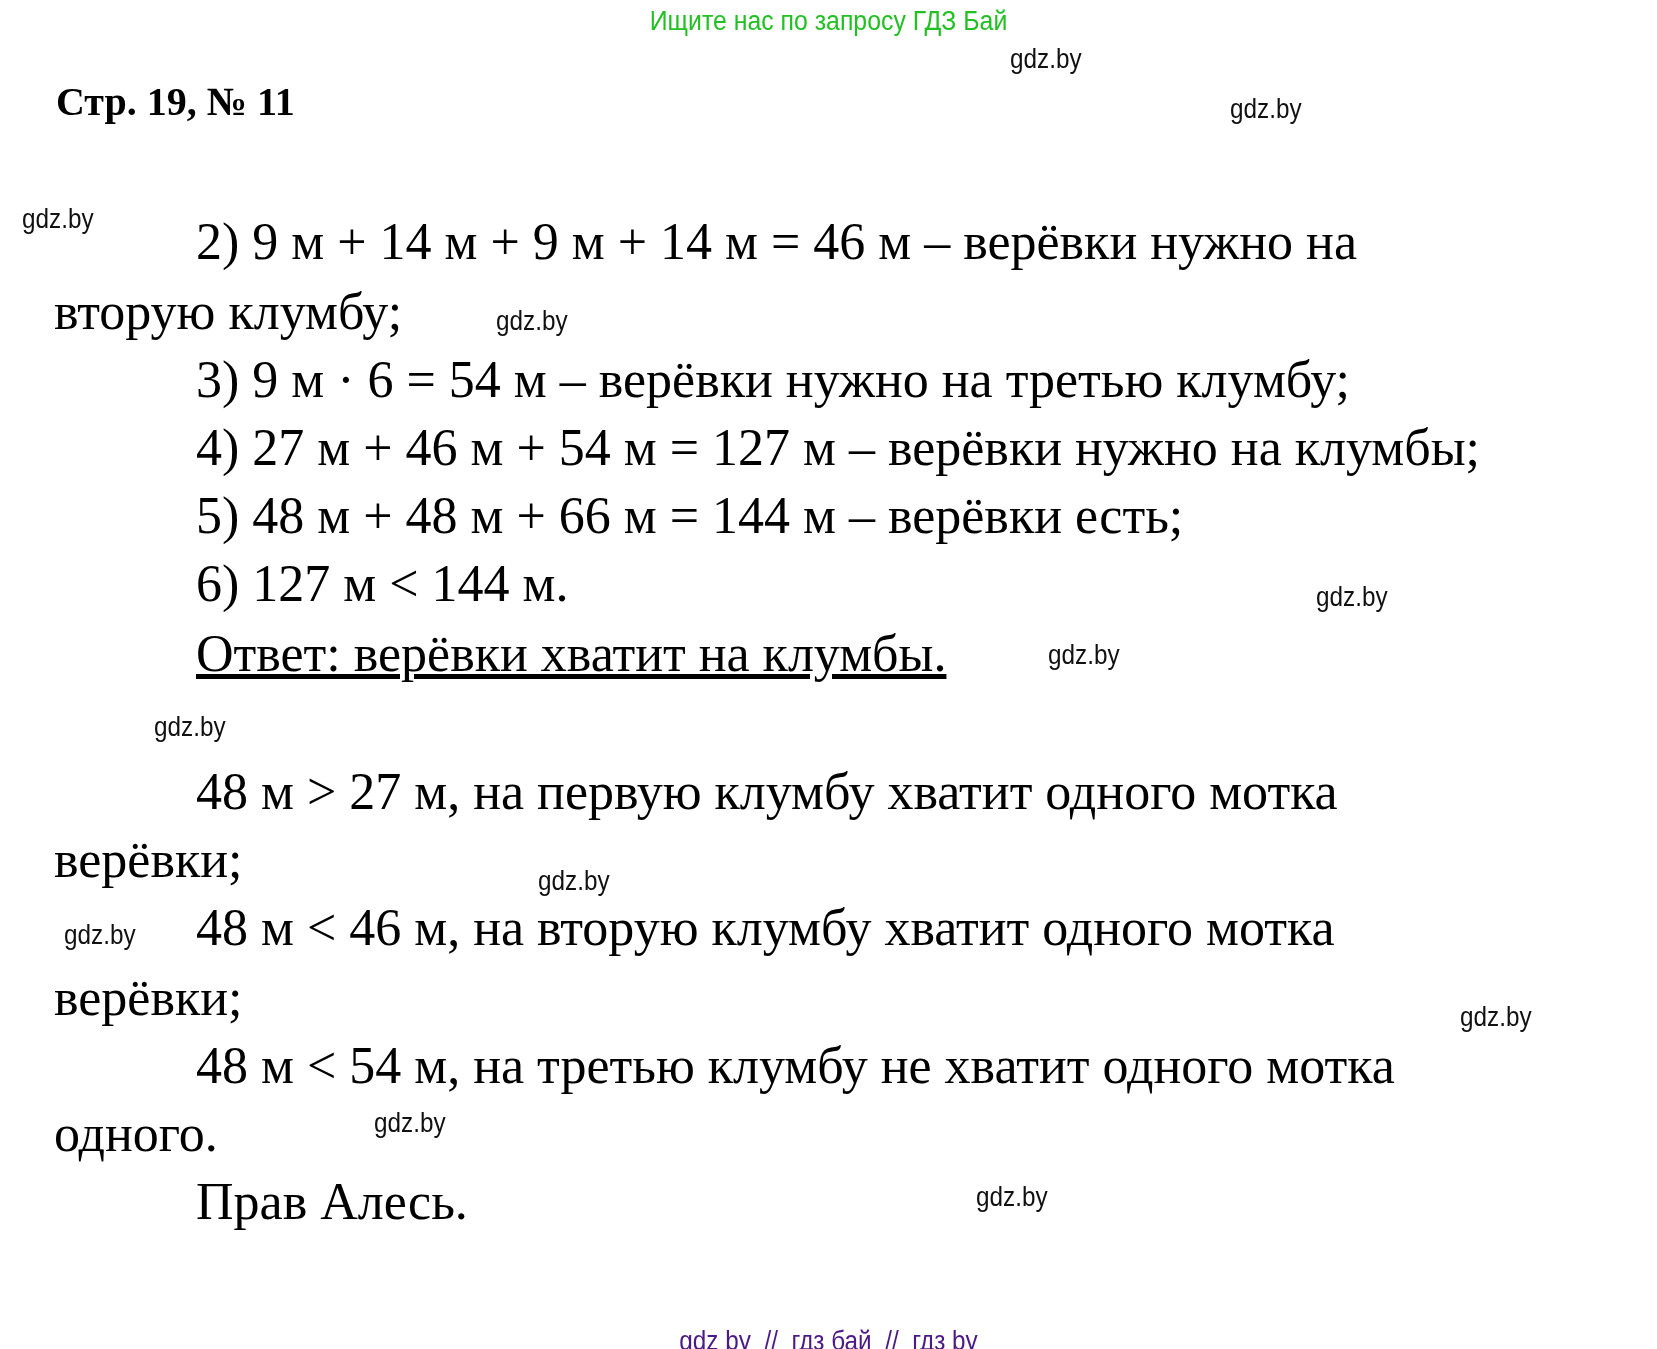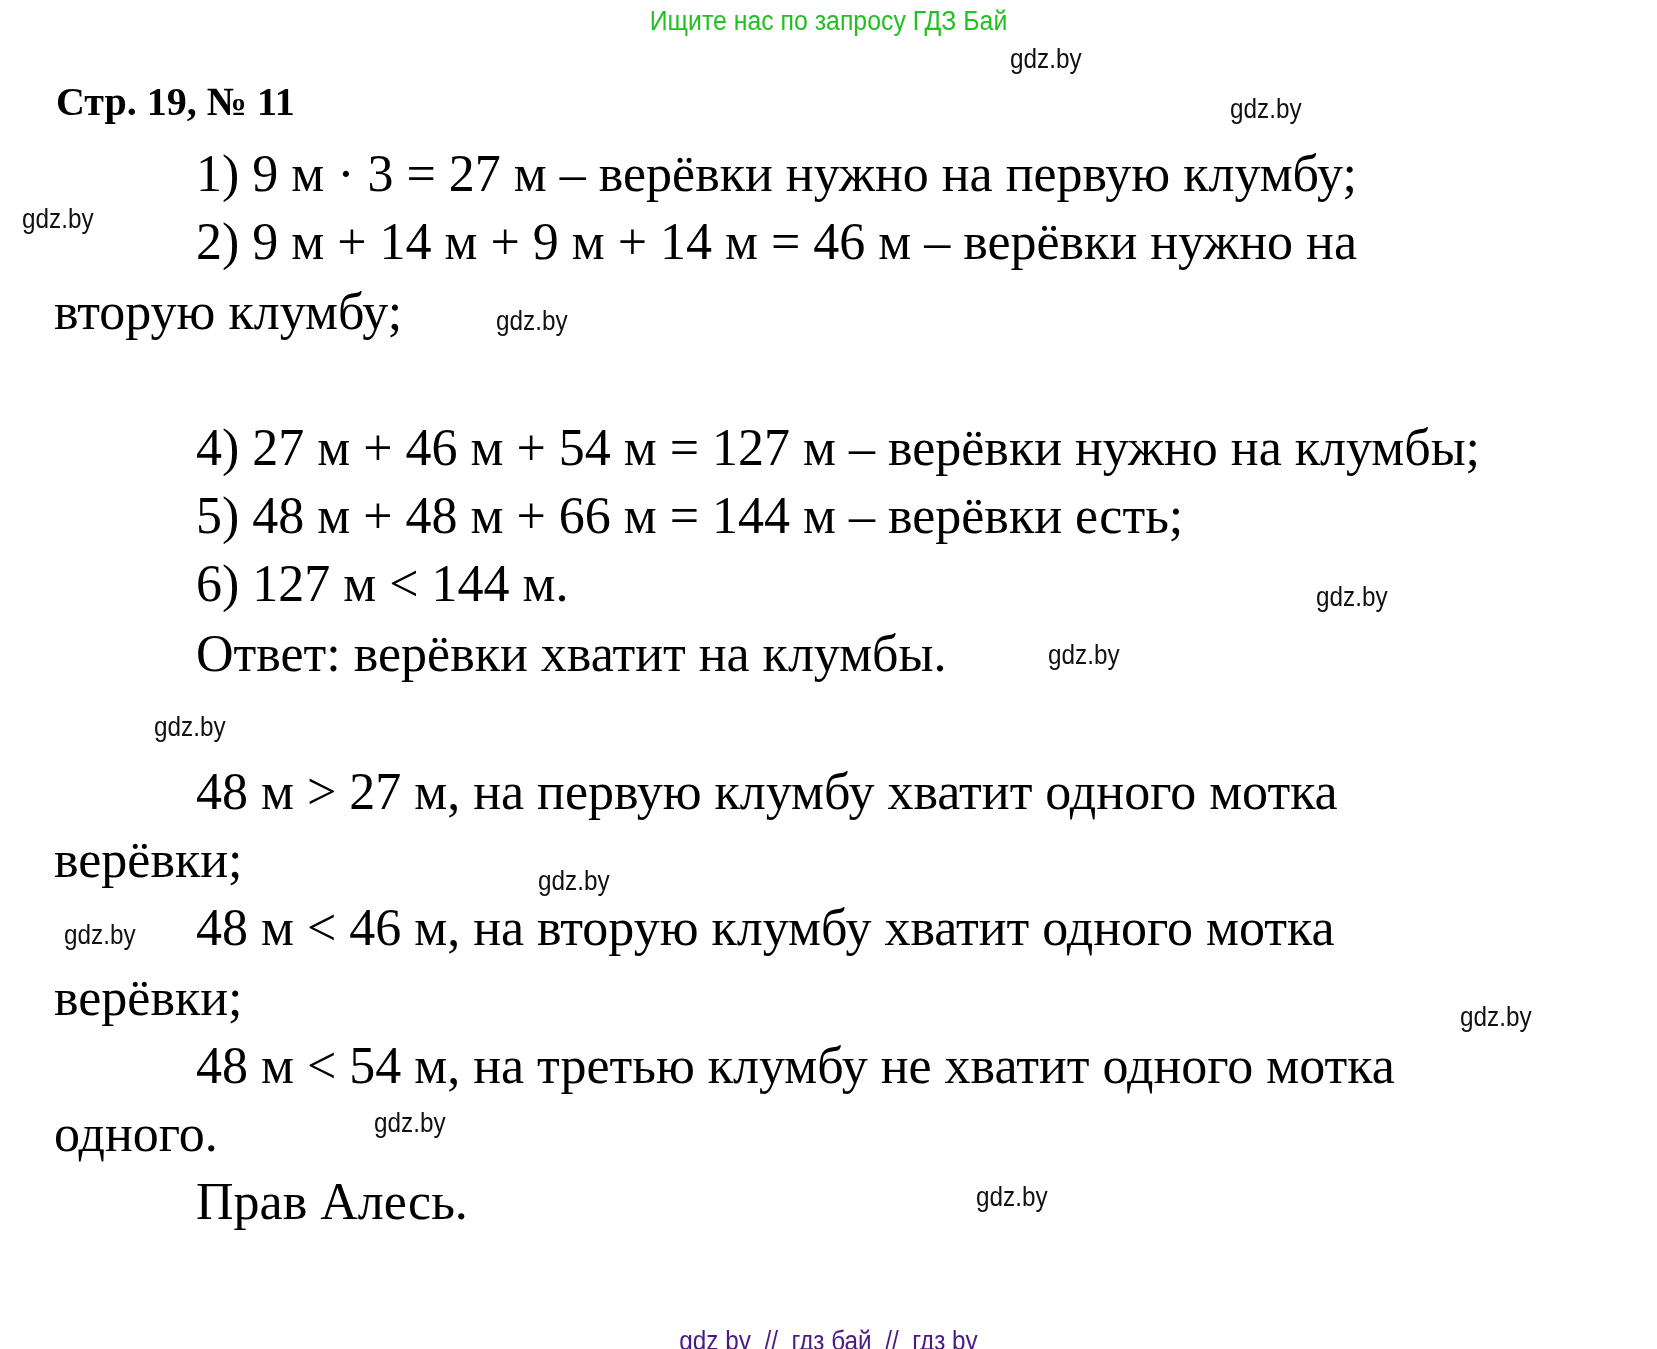--- a/index.html
+++ b/index.html
@@ -76,27 +76,27 @@
   </style>
 </head>
 <body>
 
 <div class="page">
 
   <div class="banner">Ищите нас по запросу ГДЗ Бай</div>
 
   <div class="title">Стр. 19, № 11</div>
 
-  <div class="line" style="left:196px; top:140px;">1) 9 м · 3 = 27 м – верёвки нужно на первую клумбу;</div>
   <div class="line" style="left:196px; top:208px;">2) 9 м + 14 м + 9 м + 14 м = 46 м – верёвки нужно на</div>
   <div class="line" style="left:54px; top:278px;">вторую клумбу;</div>
+  <div class="line" style="left:196px; top:346px;">3) 9 м · 6 = 54 м – верёвки нужно на третью клумбу;</div>
   <div class="line" style="left:196px; top:414px;">4) 27 м + 46 м + 54 м = 127 м – верёвки нужно на клумбы;</div>
   <div class="line" style="left:196px; top:482px;">5) 48 м + 48 м + 66 м = 144 м – верёвки есть;</div>
   <div class="line" style="left:196px; top:550px;">6) 127 м &lt; 144 м.</div>
-  <div class="line" style="left:196px; top:620px;">Ответ: верёвки хватит на клумбы.</div>
+  <div class="line" style="left:196px; top:620px;text-decoration:underline;">Ответ: верёвки хватит на клумбы.</div>
 
   <div class="line" style="left:196px; top:758px;">48 м &gt; 27 м, на первую клумбу хватит одного мотка</div>
   <div class="line" style="left:54px; top:826px;">верёвки;</div>
   <div class="line" style="left:196px; top:894px;">48 м &lt; 46 м, на вторую клумбу хватит одного мотка</div>
   <div class="line" style="left:54px; top:964px;">верёвки;</div>
   <div class="line" style="left:196px; top:1032px;">48 м &lt; 54 м, на третью клумбу не хватит одного мотка</div>
   <div class="line" style="left:54px; top:1100px;">одного.</div>
   <div class="line" style="left:196px; top:1168px;">Прав Алесь.</div>
 
   <div class="wm" style="left:1010px; top:36px;">gdz.by</div>

